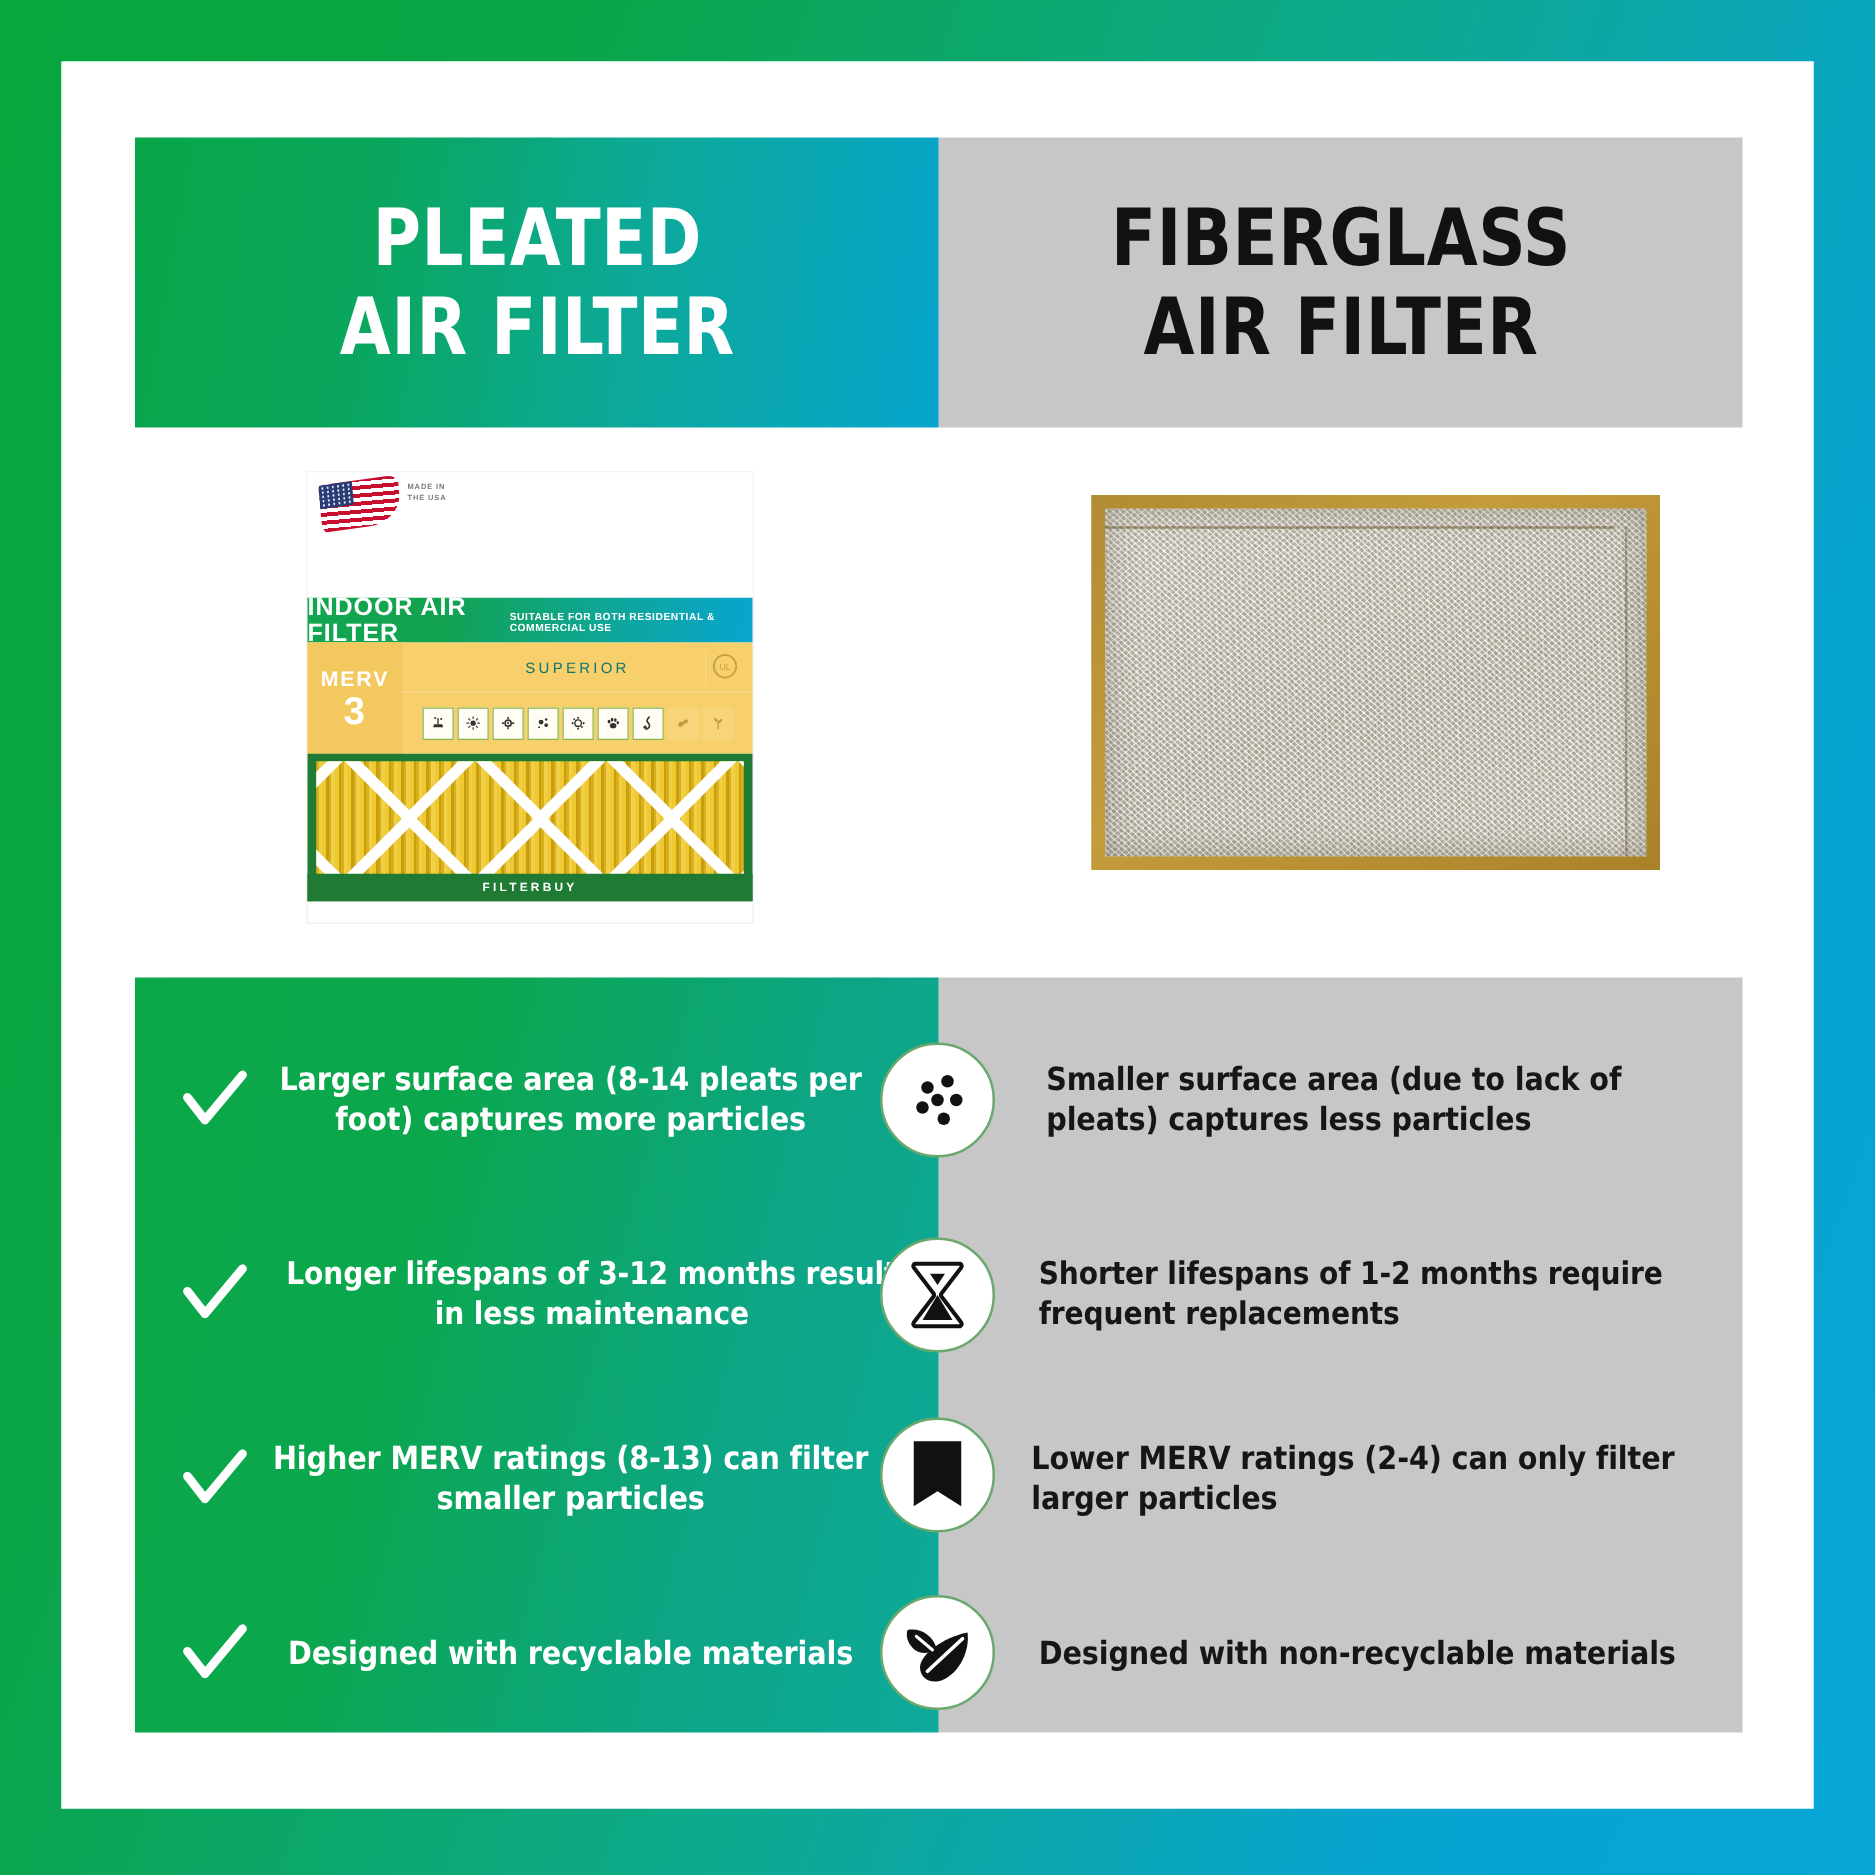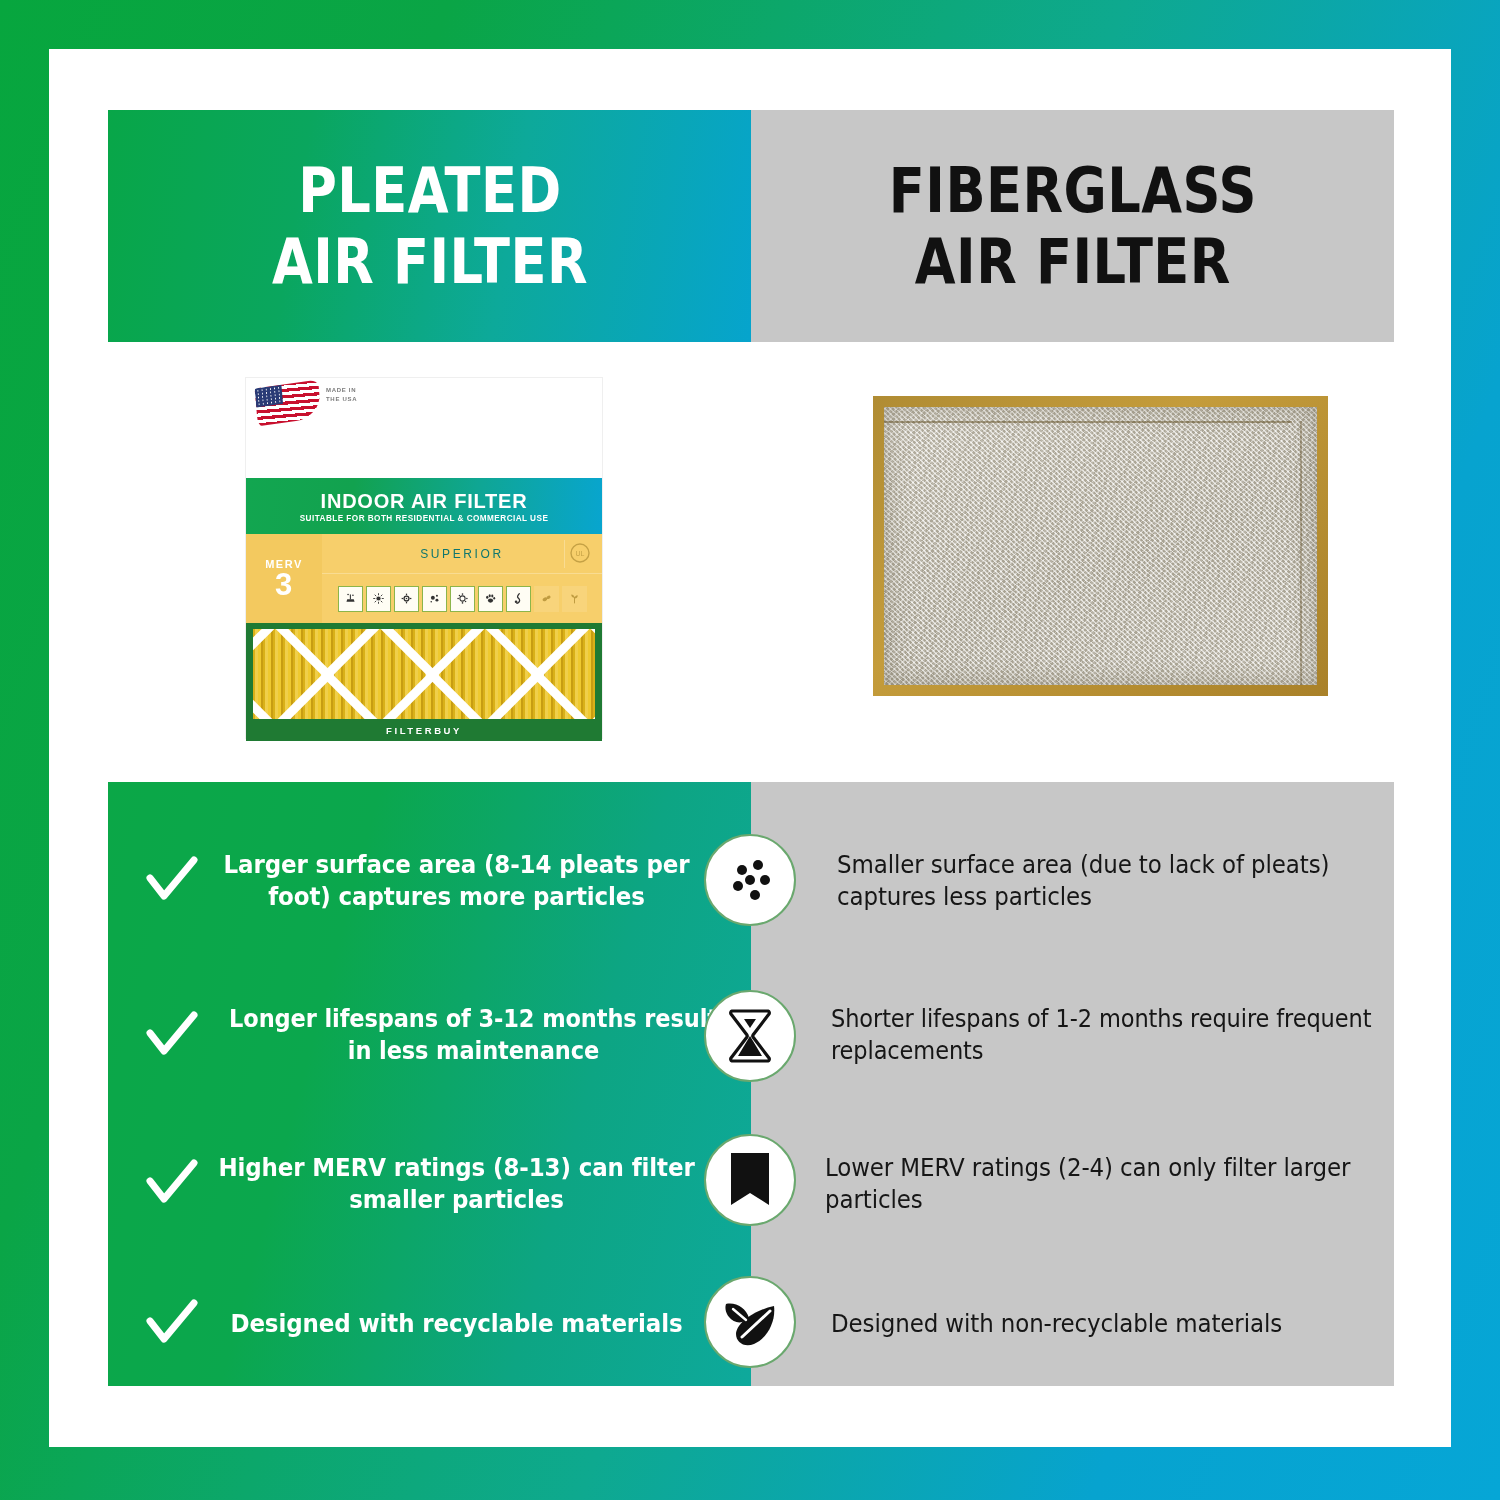--- a/index.html
+++ b/index.html
@@ -65,32 +65,32 @@
     position:absolute; left:56px; top:25px; width:286px; height:53px;
     border:3px solid; border-image:linear-gradient(90deg,#14a44a,#0aa0c8) 1;
     display:flex; align-items:center; justify-content:center; background:#fff;
   }
   .logo-text {
     font-size:31px; font-weight:bold; letter-spacing:3.5px; color:#1c1c1c;
     font-family:"Liberation Sans", sans-serif;
   }
   .logo-text sup { font-size:9px; vertical-align:super; }
   .pbox-band {
-    height:56px; background:linear-gradient(95deg,#12a650 0%,#12a24f 30%,#0fa694 65%,#08a5cf 100%);
-    color:#fff; display:flex; flex-direction:column; align-items:center; justify-content:center;
+    height:36px; background:linear-gradient(95deg,#12a650 0%,#12a24f 30%,#0fa694 65%,#08a5cf 100%);
+    color:#fff; display:flex; flex-direction:row; align-items:center; justify-content:center;
     padding-top:2px;
   }
   .pbox-band .b1 { font-size:20px; font-weight:bold; letter-spacing:0.8px; line-height:1.05; }
   .pbox-band .b2 { font-size:8.2px; font-weight:bold; letter-spacing:0.45px; margin-top:2px; }
   .pbox-merv { height:89px; background:#f7cf6b; display:flex; position:relative; }
   .merv-left {
     width:76px; background:#f3c95f; display:flex; flex-direction:column;
     align-items:center; justify-content:center; color:#ffffff;
   }
-  .merv-left .ml1 { font-size:11px; font-weight:bold; letter-spacing:1.5px; }
+  .merv-left .ml1 { font-size:17px; font-weight:bold; letter-spacing:1.5px; }
   .merv-left .ml2 { font-size:31px; font-weight:bold; line-height:0.95; letter-spacing:1px; }
   .merv-right { flex:1; display:flex; flex-direction:column; }
   .merv-sup {
     height:40px; display:flex; align-items:center; justify-content:center; position:relative;
     border-bottom:1px solid #f9dc92;
   }
   .merv-sup .sup-text { font-size:12px; font-weight:normal; letter-spacing:2.6px; color:#0f766e; }
   .ul-badge {
     position:absolute; right:8px; top:6px; width:30px; height:28px;
     border-left:1px solid #f9dc92; display:flex; align-items:center; justify-content:center;
@@ -156,21 +156,21 @@
   }
   .check {
     flex:0 0 56px; width:56px; height:56px;
   }
   .ltext {
     flex:1; color:#ffffff; font-weight:bold; font-size:25.5px; line-height:1.27;
     text-align:center; letter-spacing:-0.1px;
     font-family:"Liberation Sans Narrow","DejaVu Sans Condensed","Liberation Sans", sans-serif;
   }
   .rtext {
-    color:#161616; font-weight:normal; font-size:25.5px; line-height:1.27;
+    color:#161616; font-weight:bold; font-size:25.5px; line-height:1.27;
     text-align:center; letter-spacing:-0.1px;
     font-family:"Liberation Sans Narrow","DejaVu Sans Condensed","Liberation Sans", sans-serif;
   }
   .ltext.wide, .rtext.wide { font-size:25px; }
 
   .badge {
     position:absolute; left:750px; transform:translateX(-50%);
     width:92px; height:92px; border-radius:50%;
     background:#ffffff; border:2.5px solid #6aa86e;
     display:flex; align-items:center; justify-content:center; z-index:5;

